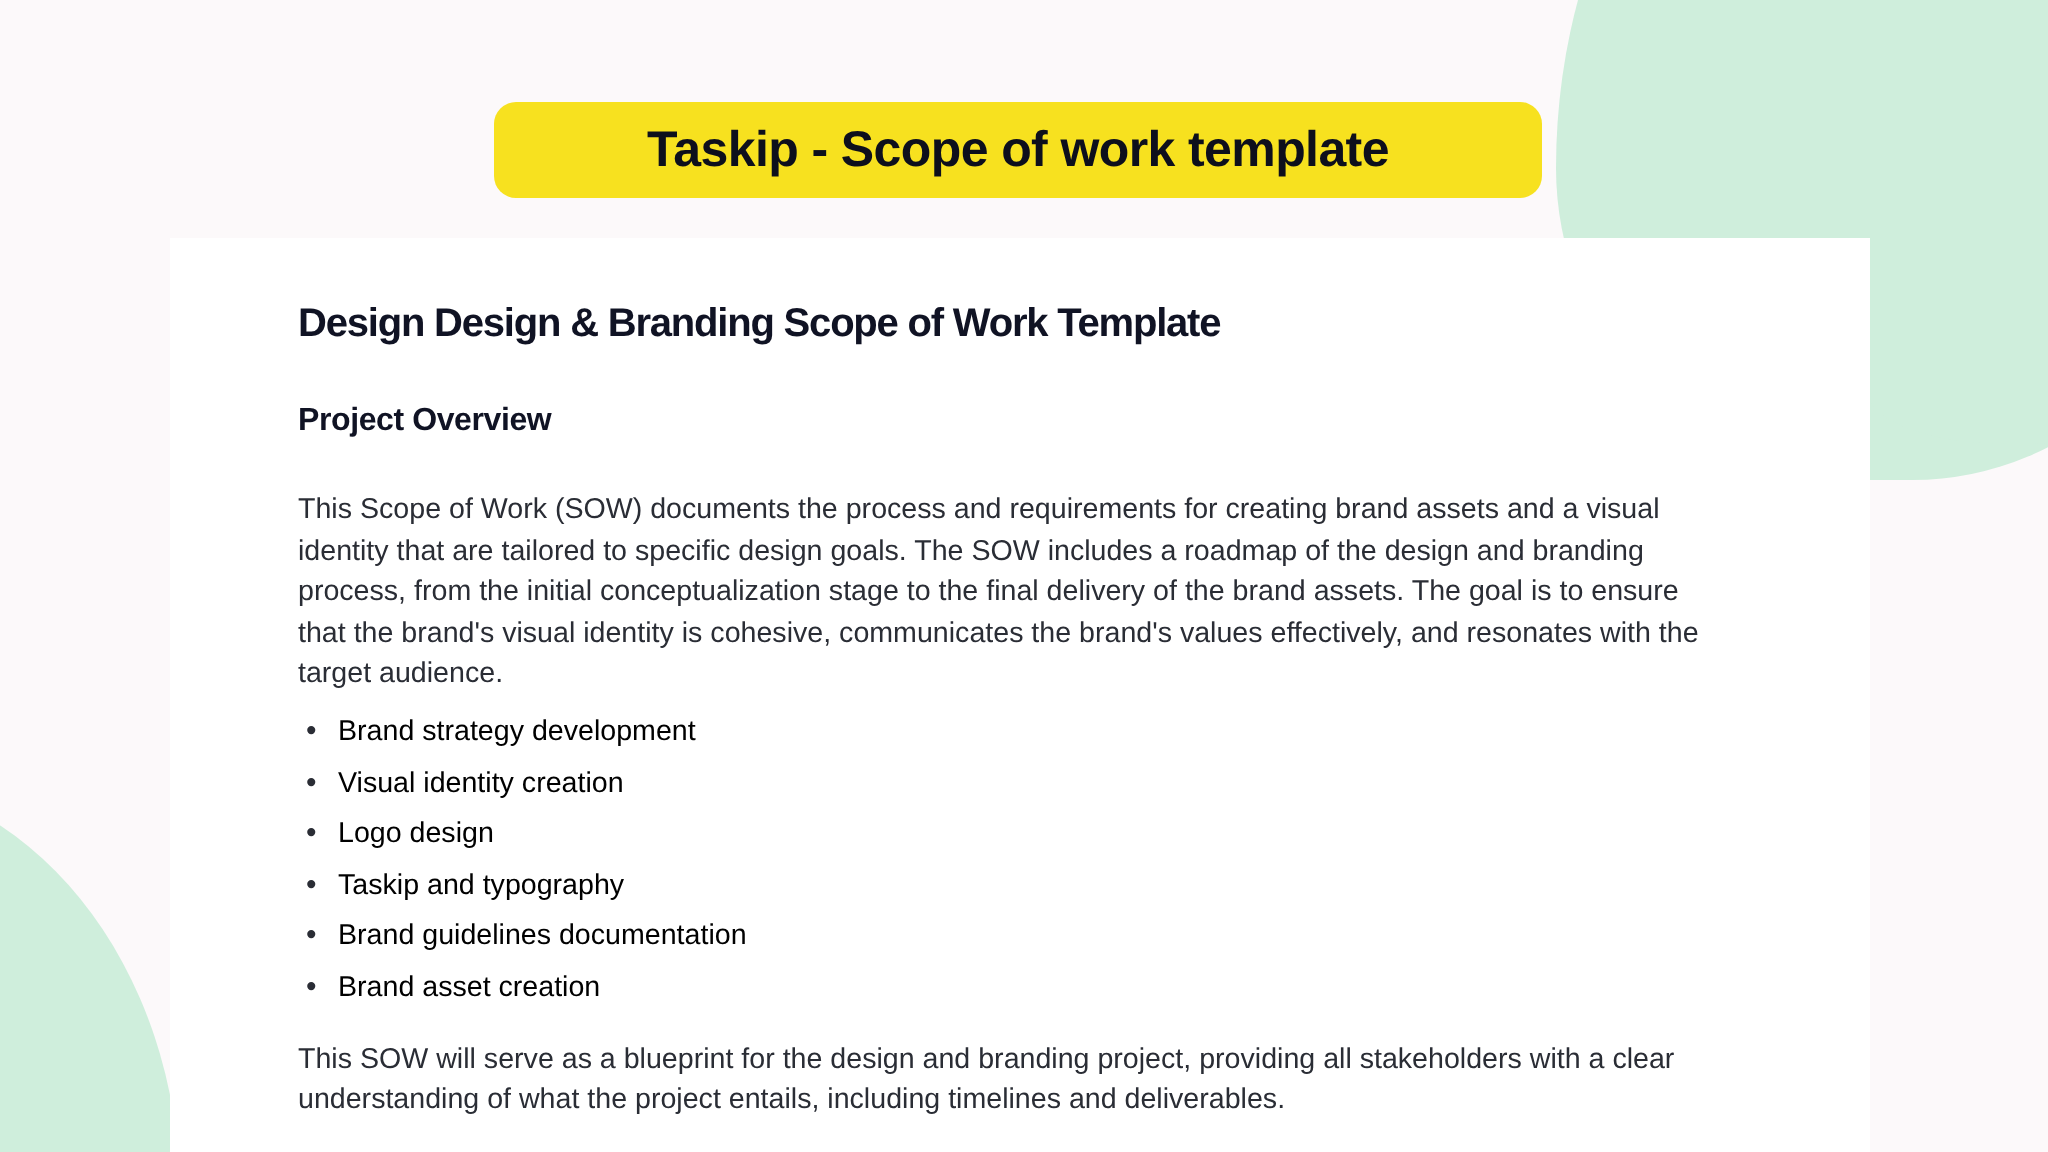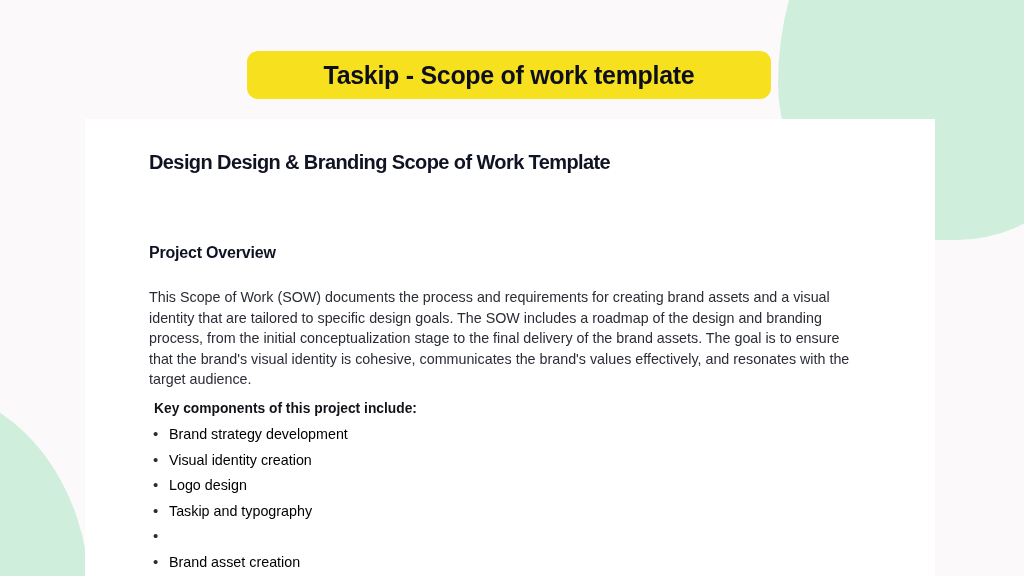--- a/index.html
+++ b/index.html
@@ -106,21 +106,21 @@
     letter-spacing:-0.6px;
     line-height:1.15;
     white-space:nowrap;
   }
 
   .section-heading {
     font-size:16px;
     font-weight:bold;
     color:#101324;
     letter-spacing:-0.2px;
-    margin-top:70px;
+    margin-top:28px;
   }
 
   .paragraph {
     font-size:14.3px;
     color:#2a2d35;
     line-height:20.6px;
     margin-top:25px;
     max-width:712px;
   }
 
@@ -170,41 +170,41 @@
 
 <div class="card">
   <div class="doc-inner">
 
     <h1 class="doc-title">Design Design &amp; Branding Scope of Work Template</h1>
 
     <h2 class="section-heading">Project Overview</h2>
 
     <p class="paragraph">This Scope of Work (SOW) documents the process and requirements for creating brand assets and a visual identity that are tailored to specific design goals. The SOW includes a roadmap of the design and branding process, from the initial conceptualization stage to the final delivery of the brand assets. The goal is to ensure that the brand's visual identity is cohesive, communicates the brand's values effectively, and resonates with the target audience.</p>
 
-    <p class="sub-heading">Key components of this project include:</p>
 
     <ul class="bullets">
       <li class="bullet-row">
         <span class="bullet-dot">•</span>
         <span class="bullet-text">Brand strategy development</span>
       </li>
       <li class="bullet-row">
         <span class="bullet-dot">•</span>
         <span class="bullet-text">Visual identity creation</span>
       </li>
       <li class="bullet-row">
         <span class="bullet-dot">•</span>
         <span class="bullet-text">Logo design</span>
       </li>
       <li class="bullet-row">
         <span class="bullet-dot">•</span>
         <span class="bullet-text">Taskip and typography</span>
       </li>
       <li class="bullet-row">
         <span class="bullet-dot">•</span>
+        <span class="bullet-text">Brand guidelines documentation</span>
       </li>
       <li class="bullet-row">
         <span class="bullet-dot">•</span>
         <span class="bullet-text">Brand asset creation</span>
       </li>
     </ul>
 
     <p class="paragraph closing">This SOW will serve as a blueprint for the design and branding project, providing all stakeholders with a clear understanding of what the project entails, including timelines and deliverables.</p>
 
   </div>

